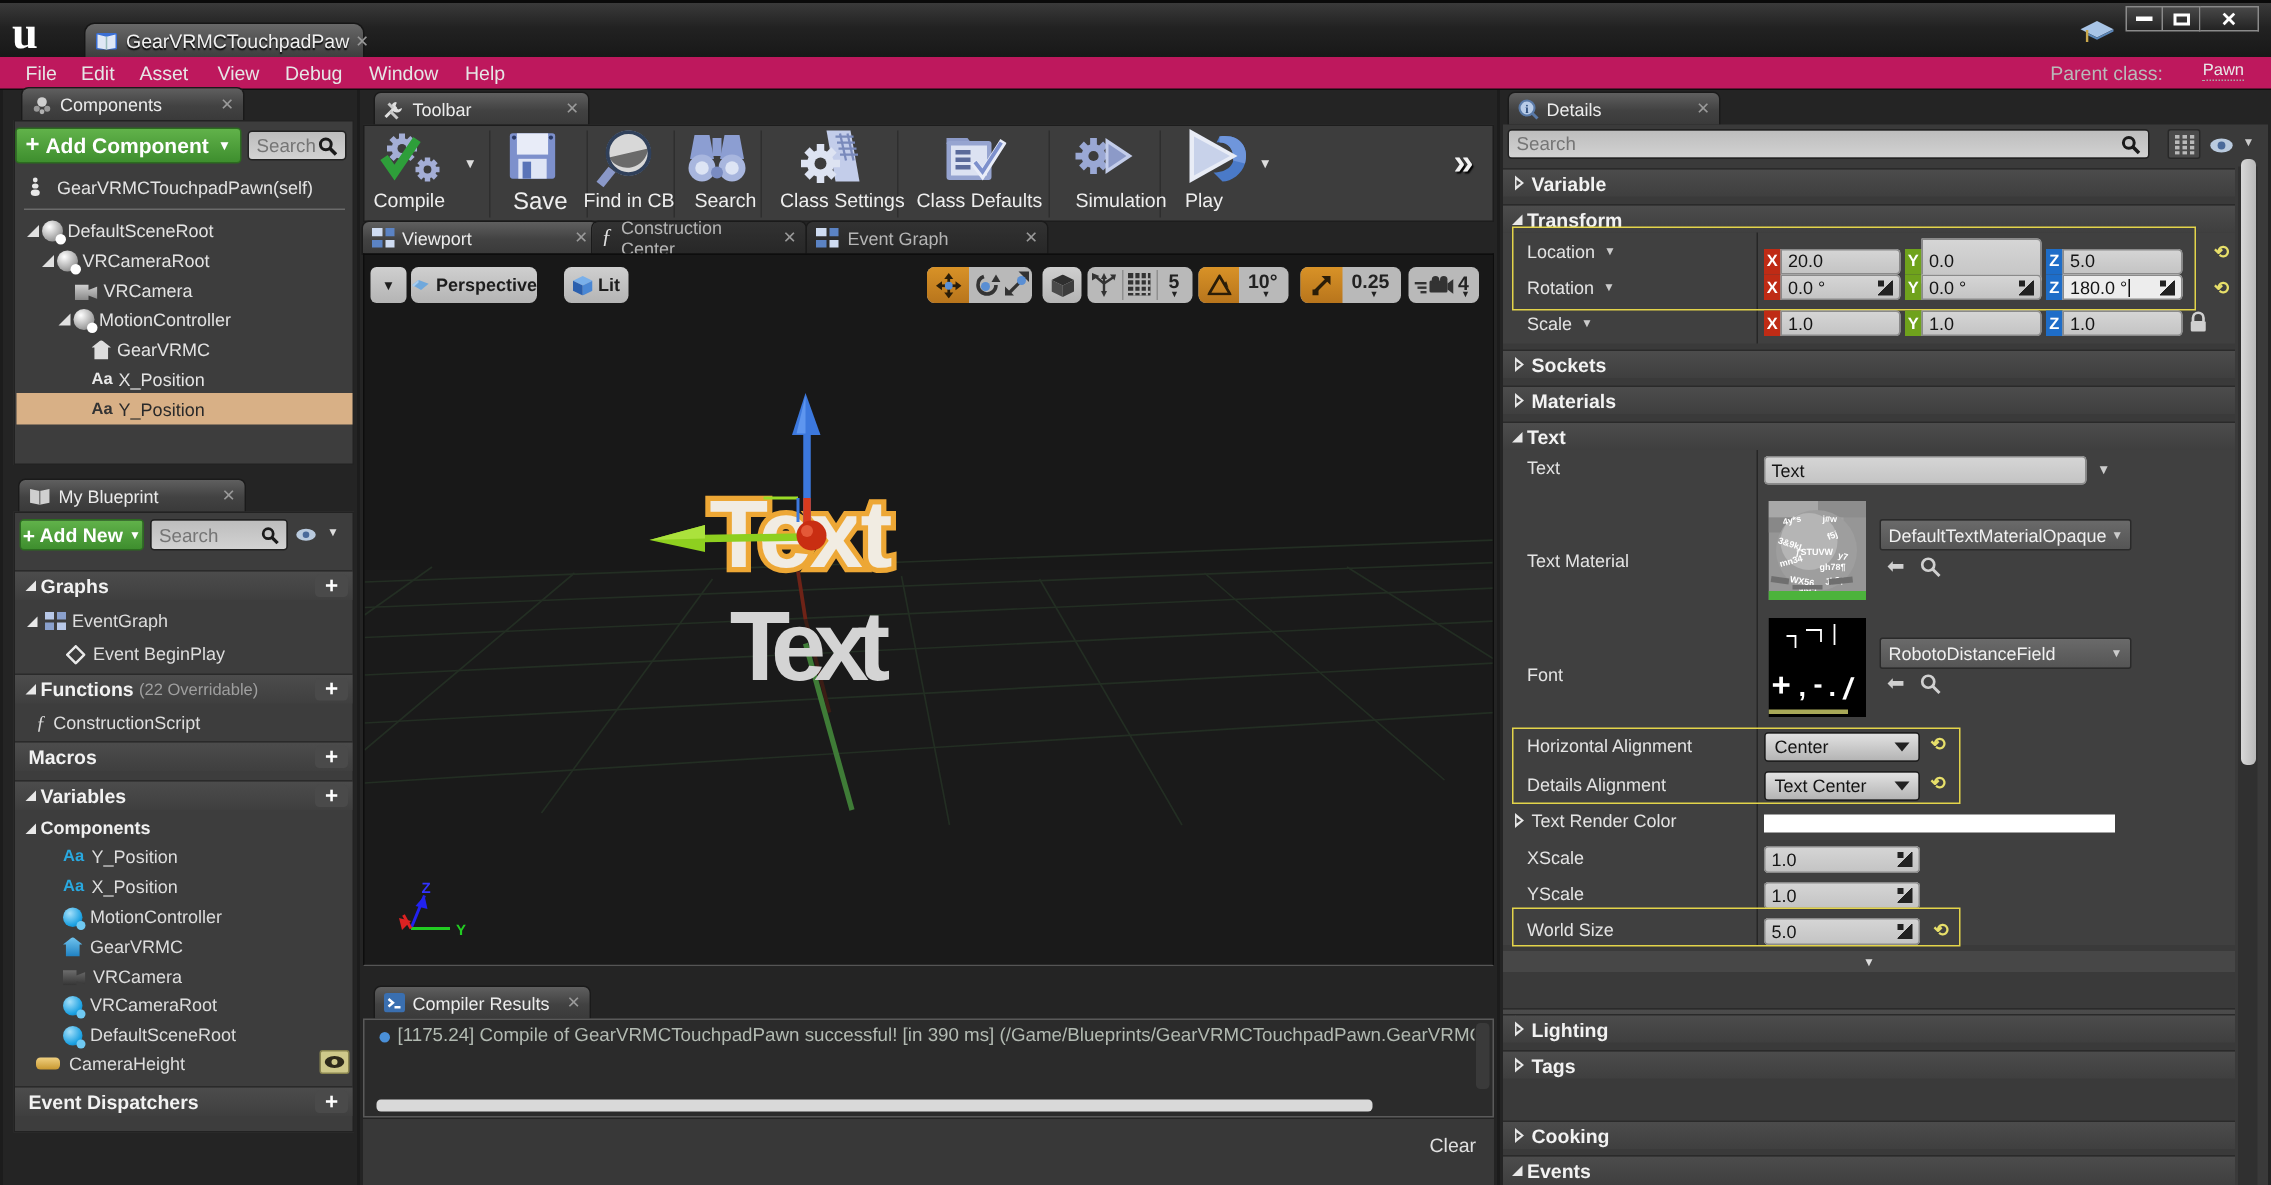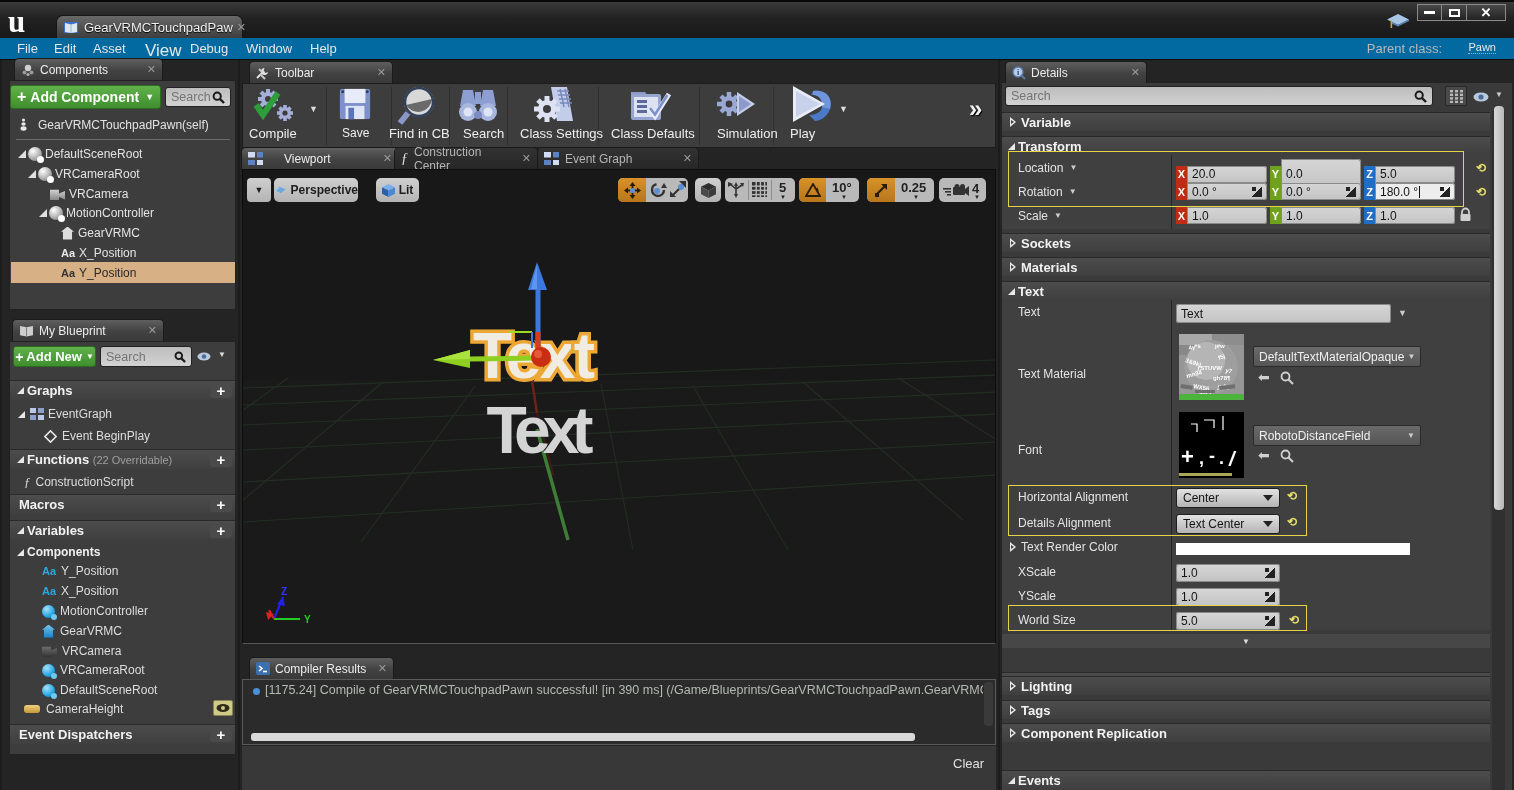--- a/index.html
+++ b/index.html
@@ -83,25 +83,25 @@
 <div class="abs" style="left:1417px;top:4px;width:89px;height:17px;display:flex;">
   <div style="width:25px;height:17px;border:1px solid #8a8a8a;background:linear-gradient(#484848,#232323);display:flex;align-items:center;justify-content:center;">
       <div style="width:11px;height:3px;background:#fff;"></div>
     </div>
   <div style="width:25px;height:17px;border:1px solid #8a8a8a;border-left:none;background:linear-gradient(#484848,#232323);display:flex;align-items:center;justify-content:center;">
       <div style="width:11px;height:8px;border:2px solid #fff;"></div>
     </div>
   <div style="width:39px;height:17px;border:1px solid #8a8a8a;border-left:none;background:linear-gradient(#484848,#232323);display:flex;align-items:center;justify-content:center;color:#fff;font-weight:bold;font-size:13px;">✕</div>
 </div>
 
-<div class="abs" style="left:0;top:38px;width:1514px;height:22px;background:#0369a1;border-bottom:1px solid #0d0d0d;">
+<div class="abs" style="left:0;top:38px;width:1514px;height:22px;background:#be185d;border-bottom:1px solid #0d0d0d;">
   <div class="abs" style="top:3px;left:17px;color:#e6e6e6;font-size:13px;">File</div>
   <div class="abs" style="top:3px;left:54px;color:#e6e6e6;font-size:13px;">Edit</div>
   <div class="abs" style="top:3px;left:93px;color:#e6e6e6;font-size:13px;">Asset</div>
-  <div class="abs" style="top:3px;left:145px;color:#e6e6e6;font-size:17px;">View</div>
+  <div class="abs" style="top:3px;left:145px;color:#e6e6e6;font-size:13px;">View</div>
   <div class="abs" style="top:3px;left:190px;color:#e6e6e6;font-size:13px;">Debug</div>
   <div class="abs" style="top:3px;left:246px;color:#e6e6e6;font-size:13px;">Window</div>
   <div class="abs" style="top:3px;left:310px;color:#e6e6e6;font-size:13px;">Help</div>
   <div class="abs" style="top:3px;right:72px;color:#b9b9b9;font-size:13px;">Parent class:</div>
   <div class="abs" style="top:3px;right:18px;color:#e8e8e8;font-size:11px;border-bottom:1px dotted #aaa;">Pawn</div>
 </div>
 
 <div class="abs" style="left:2px;top:60px;width:236px;height:730px;background:#242424;">
 
   <div class="tab" style="left:13px;top:-1px;width:147px;">
@@ -300,21 +300,21 @@
     <div class="abs" style="left:66px;top:20px;color:#ddd;font-size:9px;">▼</div>
 
     <svg class="abs" style="left:95px;top:2px;" width="34" height="36" viewBox="0 0 36 36">
       <rect x="2" y="2" width="32" height="32" rx="2" fill="#7d90cc"></rect>
       <rect x="7" y="2" width="22" height="15" fill="#e8ecf8"></rect>
       <rect x="8" y="20" width="20" height="14" fill="#dfe5f5"></rect>
       <rect x="11" y="22" width="6" height="12" fill="#5a74b8"></rect>
       <circle cx="5" cy="5" r="1.5" fill="#2a3a66"></circle>
         <circle cx="31" cy="5" r="1.5" fill="#2a3a66"></circle>
     </svg>
-    <div class="abs" style="left:99px;top:42px;color:#eee;font-size:12px;">Save</div>
+    <div class="abs" style="left:99px;top:42px;color:#eee;font-size:16px;">Save</div>
 
     <svg class="abs" style="left:153px;top:1px;" width="42" height="40" viewBox="0 0 42 40">
       <line x1="12" y1="28" x2="4" y2="38" stroke="#8a98c8" stroke-width="6"></line>
       <circle cx="23" cy="17" r="14" fill="#d8d8d8" stroke="#e8e8e8" stroke-width="2"></circle>
       <path d="M10 20 a14 14 0 0 0 26 -6 Z" fill="#6a6a6a"></path>
       <circle cx="23" cy="17" r="14" fill="none" stroke="#30405a" stroke-width="2.5"></circle>
     </svg>
     <div class="abs" style="left:146px;top:42px;color:#eee;font-size:13px;">Find in CB</div>
 
     <svg class="abs" style="left:214px;top:2px;" width="42" height="38" viewBox="0 0 42 38">
@@ -384,21 +384,21 @@
       <path d="M22 6 C36 4 42 14 39 24 C37 31 30 36 24 36 L18 30 C28 30 33 24 31 17 C29 11 25 9 20 10 Z" fill="#4a7ac8"></path>
       <path d="M22 6 C36 4 42 14 39 24 L31 22 C32 15 28 10 22 10 Z" fill="#6f96dc"></path>
       <polygon points="2,1 34,19 2,37" fill="#e8ecf6"></polygon>
       <polygon points="5,6 29,19 5,32" fill="#c8d2ea"></polygon>
     </svg>
     <div class="abs" style="left:547px;top:42px;color:#eee;font-size:13px;">Play</div>
     <div class="abs" style="left:596px;top:20px;color:#ddd;font-size:9px;">▼</div>
     <div class="abs" style="left:726px;top:11px;color:#f2f2f2;font-size:24px;font-weight:bold;letter-spacing:-4px;text-shadow:1px 1px 1px #000;">»</div>
   </div>
 
-  <div class="tab" style="left:2px;top:88px;width:156px;gap:16px;">
+  <div class="tab" style="left:2px;top:88px;width:156px;">
     <span class="gicon2"></span>
       <span style="margin-left:5px;">Viewport</span>
       <span class="x">✕</span>
   </div>
   <div class="tab inactive" style="left:155px;top:88px;width:142px;">
     <span style="font-family:'Liberation Serif',serif;font-style:italic;font-size:14px;color:#e0e0e0;">ƒ</span>
       <span style="margin-left:6px;">Construction Center</span>
       <span class="x" style="padding-left:2px;">✕</span>
   </div>
   <div class="tab inactive" style="left:298px;top:88px;width:160px;">
@@ -789,16 +789,16 @@
     <div class="field" style="position:absolute;left:174px;top:529px;width:104px;height:18px;">5.0<span class="diag" style="margin-left:auto;"></span></div>
     <div class="abs reset" style="left:287px;top:530px;">⟲</div>
 
     <div class="abs" style="left:0;top:551px;width:488px;height:14px;background:#474747;display:flex;align-items:center;justify-content:center;">
         <span style="color:#ddd;font-size:8px;">▼</span>
       </div>
 
     <div class="cathdr" style="position:absolute;left:0;top:569px;width:488px;height:19px;padding-left:6px;margin-top:20px;"><span class="wexp"></span>Rendering</div>
     <div class="cathdr" style="position:absolute;left:0;top:593px;width:488px;height:19px;padding-left:6px;"><span class="wexp"></span>Lighting</div>
     <div class="cathdr" style="position:absolute;left:0;top:617px;width:488px;height:19px;padding-left:6px;"><span class="wexp"></span>Tags</div>
-    <div class="cathdr" style="position:absolute;left:0;top:640px;width:488px;height:19px;padding-left:6px;"><span class="wexp"></span>Component Replication</div>
+    <div class="cathdr" style="position:absolute;left:0;top:664px;width:488px;height:19px;padding-left:6px;"><span class="wexp"></span>Cooking</div>
     <div class="cathdr" style="position:absolute;left:0;top:687px;width:488px;height:20px;padding-left:6px;"><span class="cexp"></span>Events</div>
   </div>
 </div>
 
 </body></html>

